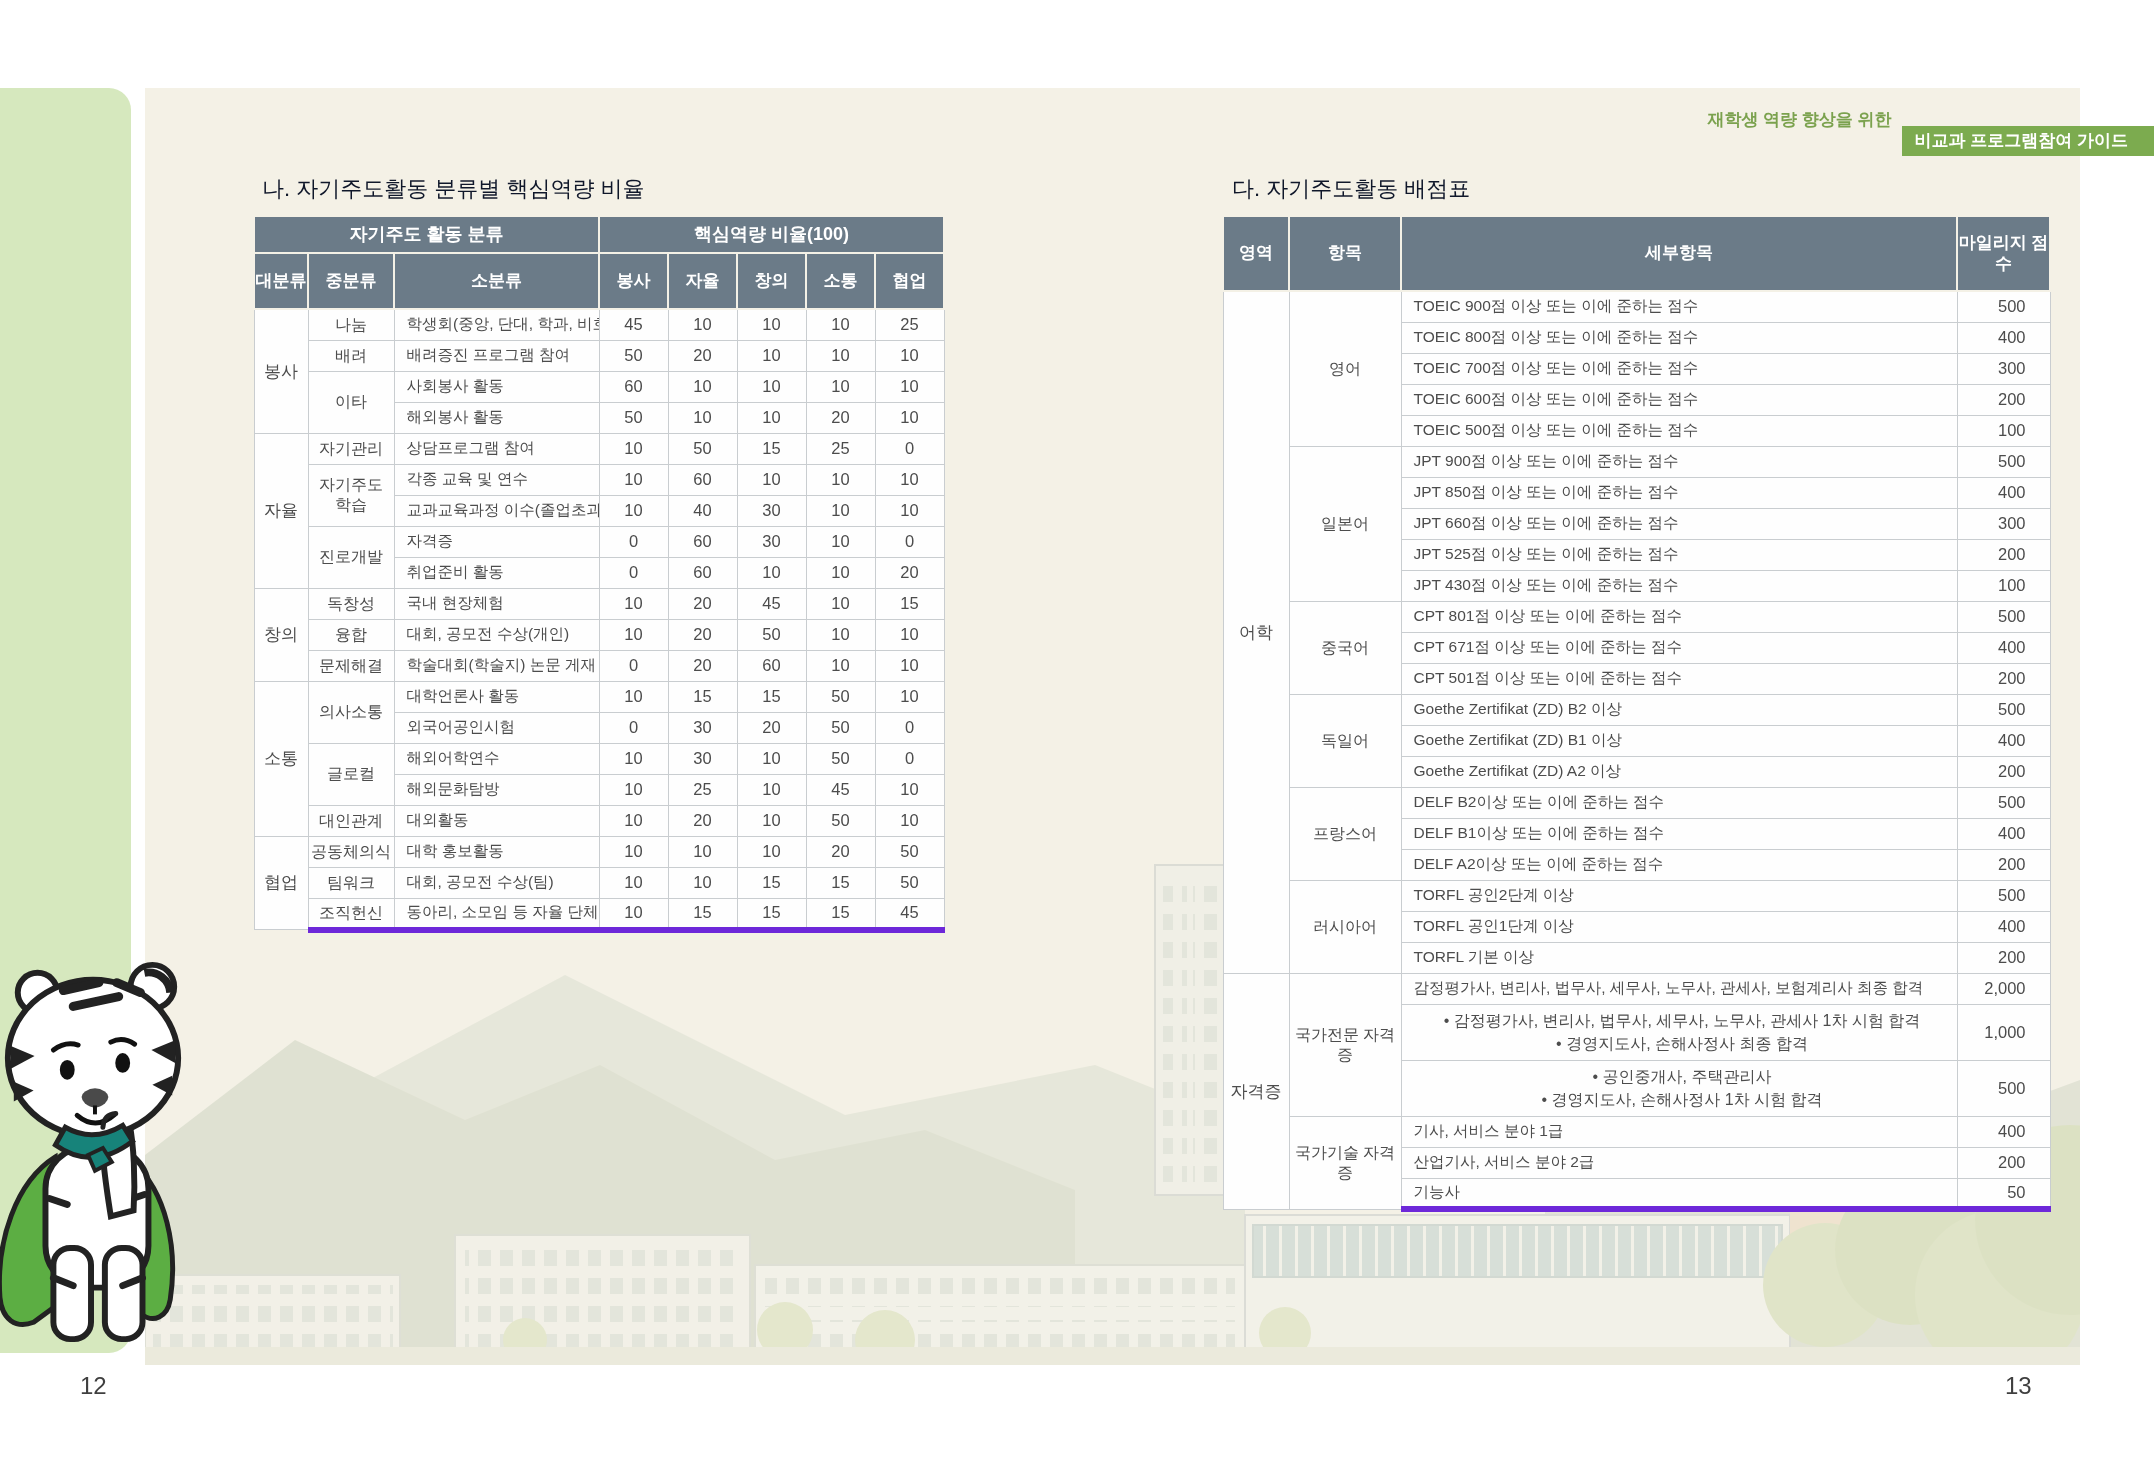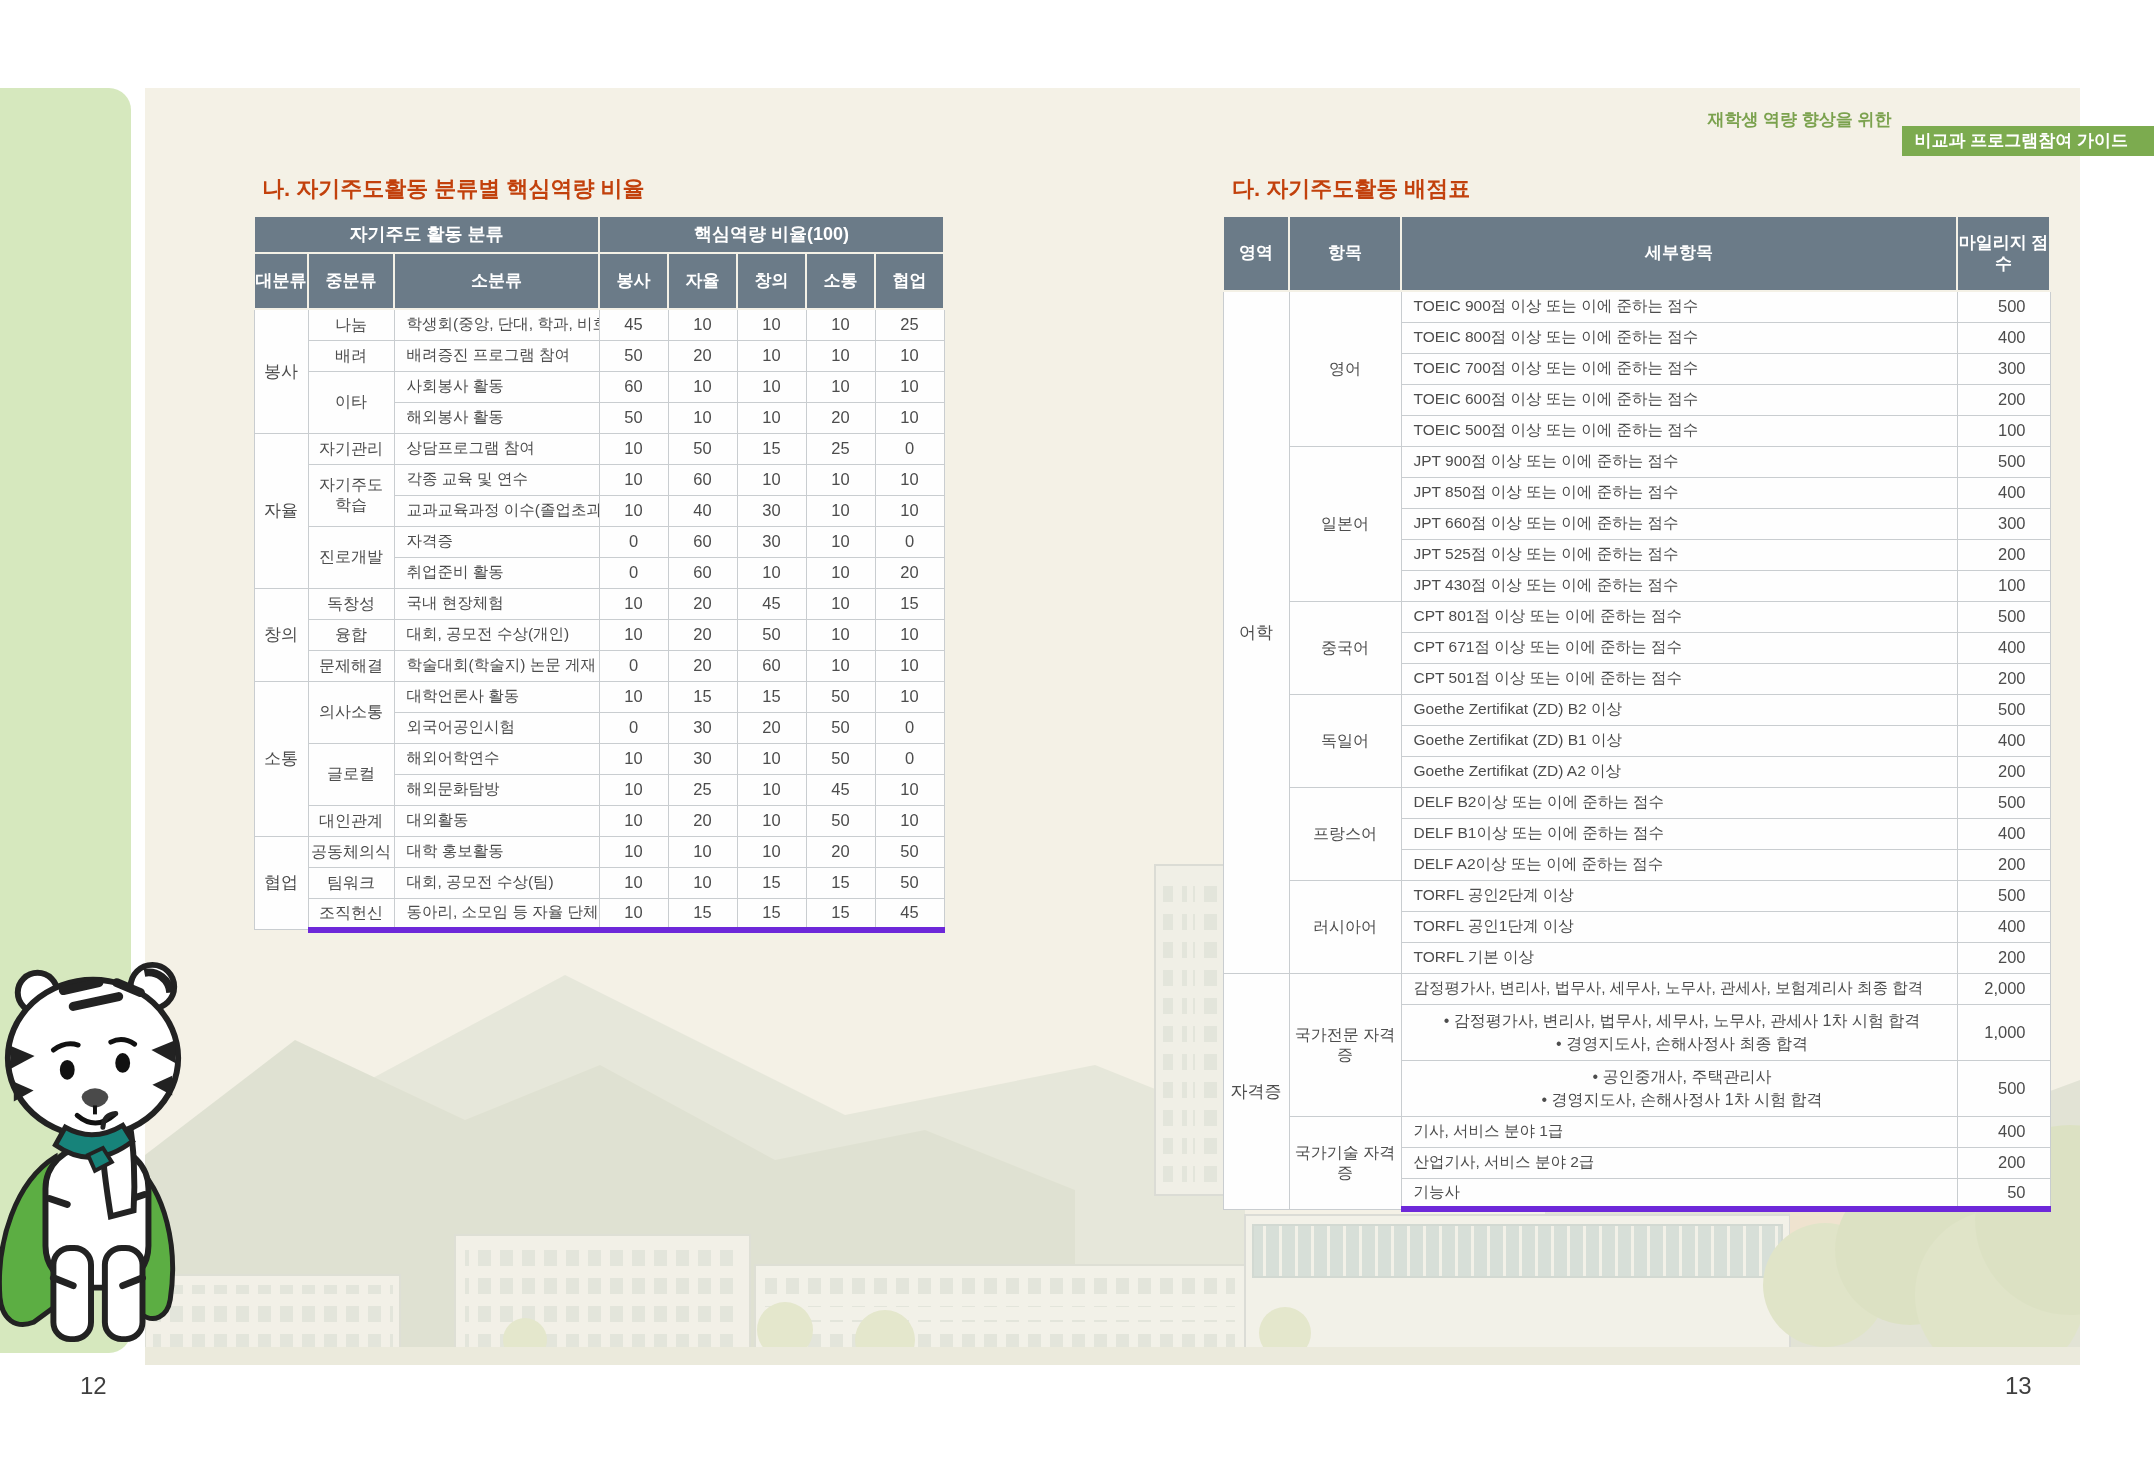--- a/index.html
+++ b/index.html
@@ -7,21 +7,21 @@
   body { position:relative; background:#ffffff; font-family:"Liberation Sans", sans-serif; overflow:hidden; }
 
   .panel { position:absolute; left:145px; top:88px; width:1935px; height:1277px; background:#f4f1e6; overflow:hidden; }
 
   .sidebar { position:absolute; left:0; top:88px; width:131px; height:1265px; background:#d6e8be; border-radius:0 22px 22px 0; }
 
   .badge-wrap { position:absolute; top:104px; right:0; height:30px; display:flex; align-items:center; z-index:5; }
   .badge-prefix { color:#7ba24e; font-weight:bold; font-size:17px; margin-right:10px; white-space:nowrap; }
   .badge-box { background:#7cab4f; color:#ffffff; font-weight:bold; font-size:17px; height:30px; line-height:30px; padding:0 26px 0 13px; white-space:nowrap;margin-top:44px; }
 
-  .sec-title { position:absolute; font-size:22px; font-weight:bold; color:#c2410c; white-space:nowrap; z-index:3; }
+  .sec-title { position:absolute; font-size:22px; font-weight:normal; color:#0f172a; white-space:nowrap; z-index:3; }
   #title-left  { left:262px;  top:174px; }
   #title-right { left:1232px; top:174px; }
 
   table { position:absolute; border-collapse:collapse; table-layout:fixed; z-index:2; }
   #tbl-left  { left:253px;  top:215px; width:690px; }
   #tbl-right { left:1222px; top:215px; width:827px; }
 
   thead th { background:#6b7b88; color:#ffffff; font-weight:bold; font-size:17px;
              border:2px solid #f4f1e6; padding:0; text-align:center; vertical-align:middle; line-height:1.2; }
   #tbl-left thead tr:first-child th { height:37px; font-size:18px; }
@@ -30,21 +30,21 @@
 
   tbody td { background:#fefefe; border:1px solid #c9cdd0; height:31px;
              font-size:16px; color:#4c4c4c; text-align:center; vertical-align:middle;
              padding:0; overflow:hidden; }
   tr.dashed td   { border-top:1px dashed #c8ccce; }
   tr.newgroup td { border-top:1px solid #a9b0b4; }
   tbody tr:last-child td { border-bottom:6px solid #6d28d9; }
   tr.tall td { height:56px; }
 
   td.major { font-size:17px; }
-  td.mid   { padding:4px 2px; line-height:1.25; }
+  td.mid   { padding:4px 2px; line-height:1.25;font-family:Liberation Serif, serif; }
   td.detail{ text-align:left; padding:0 6px 0 12px; white-space:nowrap; font-size:15.5px; }
   td.multi { white-space:normal; line-height:1.45; padding:4px 6px 4px 12px; }
   td.multi div { white-space:nowrap; }
   td.val   { font-size:16.5px; }
   td.score { text-align:right; padding-right:24px; font-size:16.5px; }
 
   .pagenum { position:absolute; font-size:24px; color:#3f3f3f; z-index:4; }
   #page-left  { left:80px;   top:1372px; }
   #page-right { left:2005px; top:1372px; }
 

